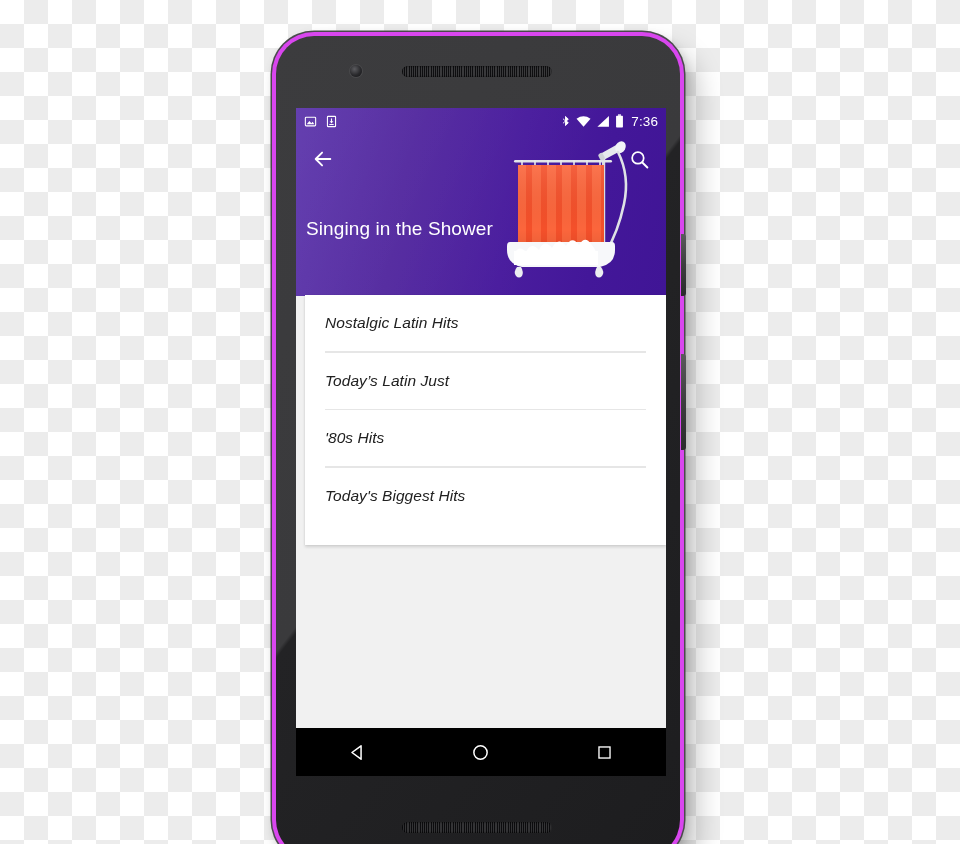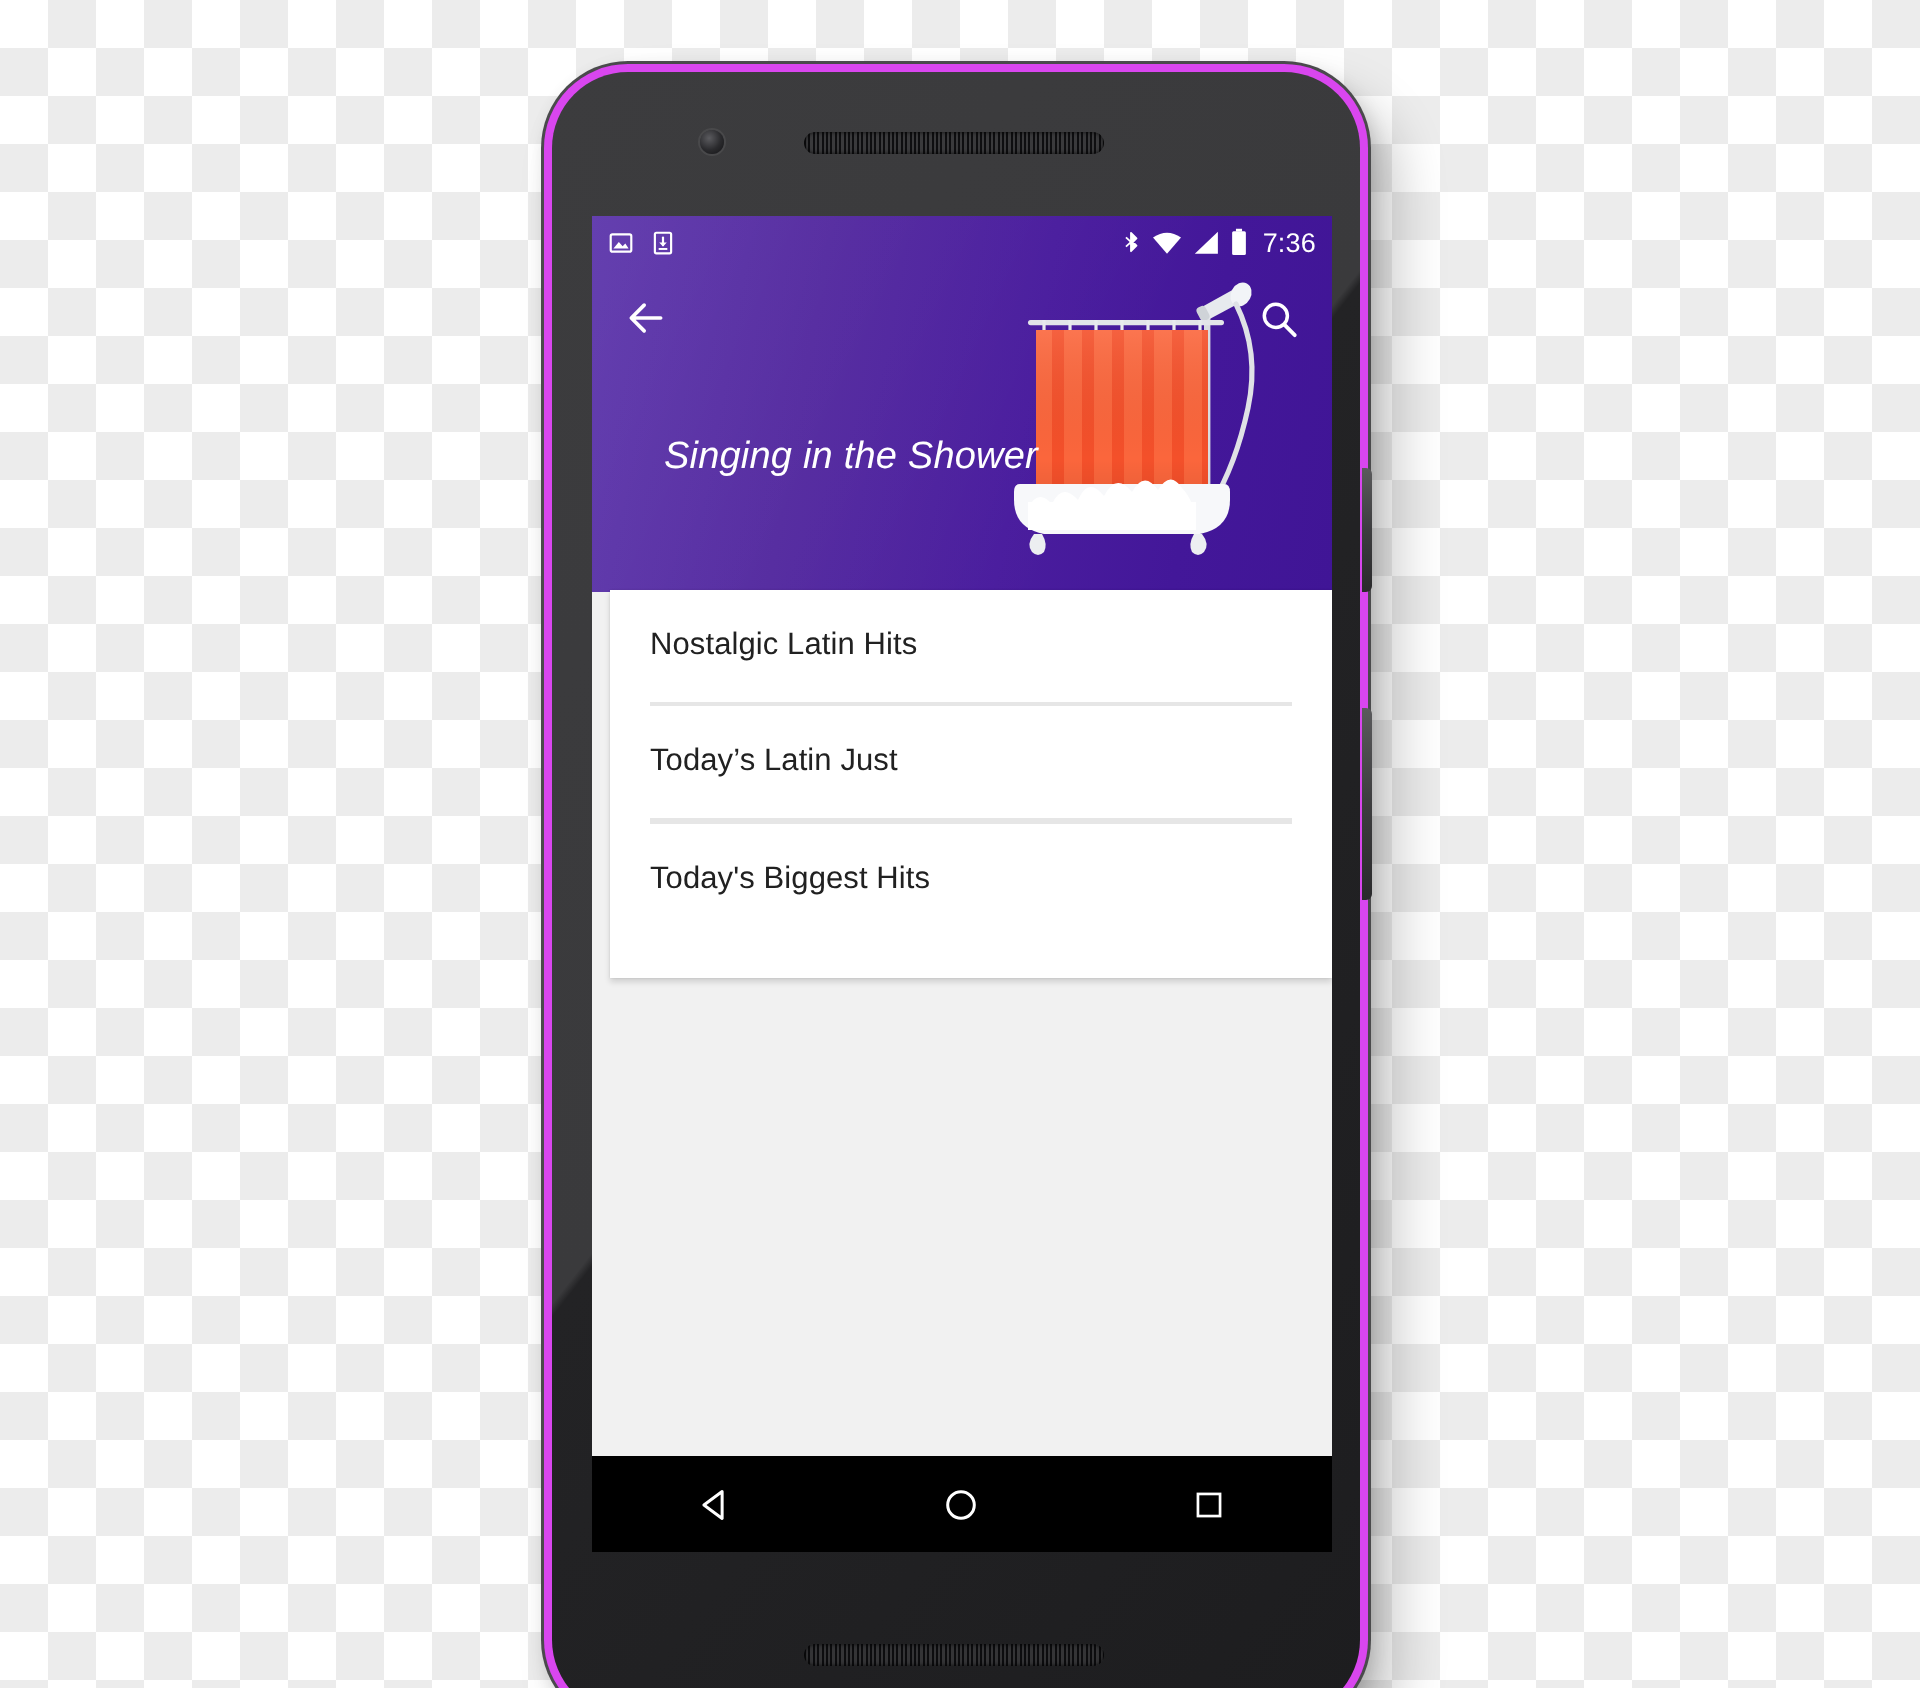--- a/index.html
+++ b/index.html
@@ -166,27 +166,26 @@
   
   #shower-illustration {
     position: absolute;
     left: 200px; top: 30px;
     width: 140px; height: 150px;
   }
 
   
   #header-title {
     position: absolute;
-    left: 36px; top: 110px;
+    left: 10px; top: 110px;
     width: 330px;
     font-size: 19px;
     color: #ffffff;
     letter-spacing: 0.1px;
     z-index: 3;
-    font-style: italic;
   }
   #header-subtitle {
     position: absolute;
     left: 28px; top: 141px;
     width: 312px;
     font-size: 13.5px;
     line-height: 19px;
     color: #ffffff;
     z-index: 3;
   }
@@ -200,20 +199,21 @@
     box-shadow: 0 2px 3px rgba(0,0,0,0.14), 0 0 1px rgba(0,0,0,0.10);
   }
   .list-item {
     position: relative;
     height: 56px;
     display: flex;
     align-items: center;
     padding-left: 20px;
     box-sizing: border-box;
     background: #ffffff;
+    font-style: italic;
   }
   .list-item-label {
     font-size: 15.5px;
     color: #212121;
     letter-spacing: 0.05px;
   }
   .list-divider {
     height: 1px;
     margin-left: 20px;
     margin-right: 20px;
@@ -368,20 +368,23 @@
     <div id="list-card">
       <div class="list-item">
         <span class="list-item-label">Nostalgic Latin Hits</span>
       </div>
       <div class="list-divider"></div>
       <div class="list-divider"></div>
       <div class="list-item">
         <span class="list-item-label">Today’s Latin Just</span>
       </div>
       <div class="list-divider"></div>
+      <div class="list-item">
+        <span class="list-item-label">'80s Hits</span>
+      </div>
       <div class="list-divider"></div>
       <div class="list-divider"></div>
       <div class="list-item">
         <span class="list-item-label">Today's Biggest Hits</span>
       </div>
       <div id="list-card-pad"></div>
     </div>
 
   </div>
 

